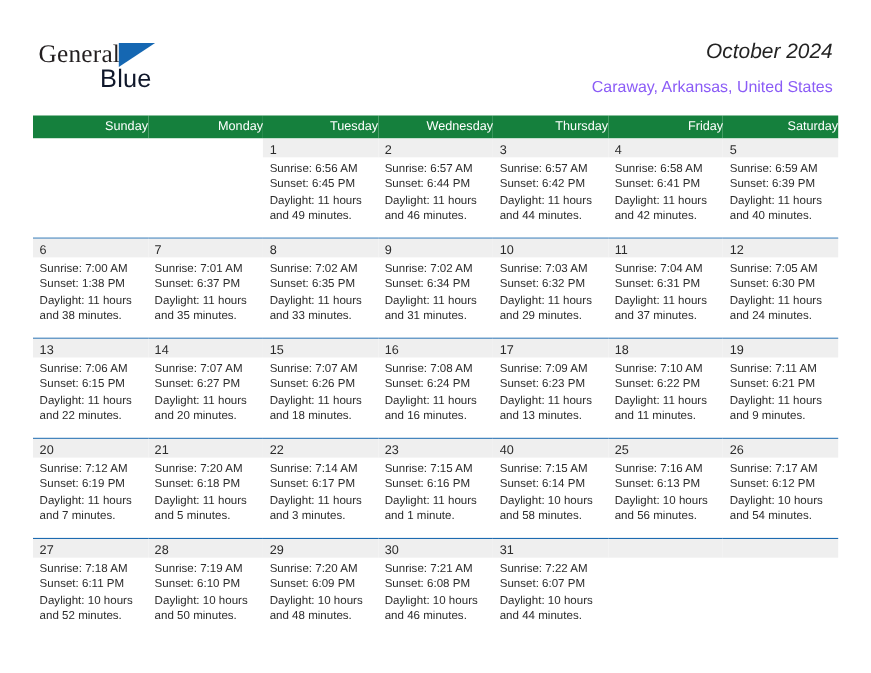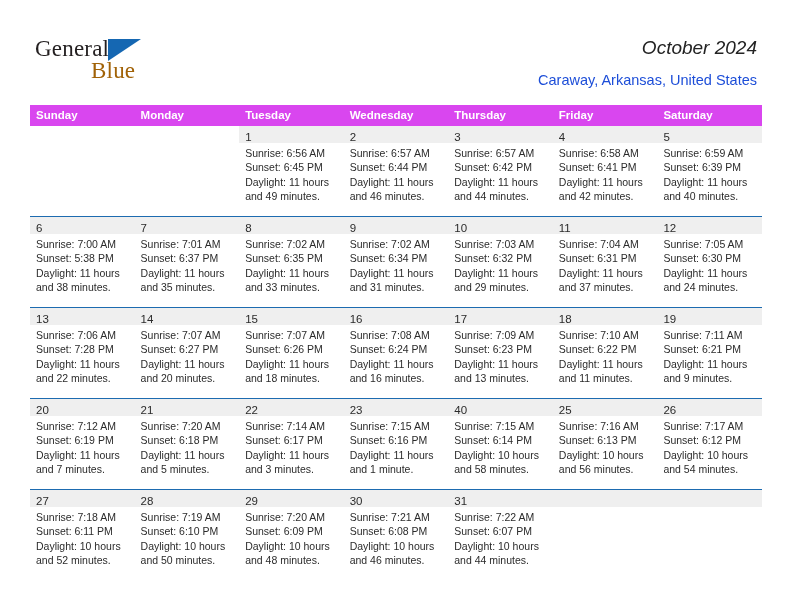--- a/index.html
+++ b/index.html
@@ -54,60 +54,60 @@
     height: 0;
     border-left: 33px solid #1567b2;
     border-bottom: 22px solid transparent;
   }
   .logo-blue {
     position: absolute;
     left: 56px;
     top: 22px;
     font-size: 23px;
     letter-spacing: 0.2px;
-    color: #a16207;
-    font-family: Liberation Serif, serif;
+    color: #0f172a;
+    font-family: Liberation Sans, sans-serif;
     line-height: 26px;
   }
   .title-block {
     position: absolute;
     right: 35px;
     top: 32px;
     text-align: right;
   }
   .month-title {
     font-size: 19px;
     color: #232323;
     line-height: 32px;
     white-space: nowrap;
     font-style: italic;
   }
   .location-title {
     margin-top: 7px;
     font-size: 14.5px;
-    color: #1d4ed8;
+    color: #8b5cf6;
     line-height: 18px;
     white-space: nowrap;
   }
 
   
   .calendar {
     position: absolute;
     left: 30px;
     top: 105px;
     width: 732px;
     border-collapse: collapse;
     table-layout: fixed;
   }
   .calendar th {
-    background: #d946ef;
+    background: #15803d;
     color: #ffffff;
     font-size: 11.5px;
-    font-weight: bold;
-    text-align: left;
+    font-weight: normal;
+    text-align: right;
     padding: 4px 0 5px 6px;
     height: 12px;
     border: none;
   }
   .calendar td {
     width: 104.5px;
     height: 90px;
     vertical-align: top;
     padding: 0;
     border: none;
@@ -248,21 +248,21 @@
               </div>
             </div>
           </td>
         </tr>
         <tr class="week-row">
           <td>
             <div class="cell-inner">
               <div class="daynum-band"><span class="daynum">6</span></div>
               <div class="cell-text">
                 <div>Sunrise: 7:00 AM</div>
-                <div>Sunset: 5:38 PM</div>
+                <div>Sunset: 1:38 PM</div>
                 <div>Daylight: 11 hours</div>
                 <div>and 38 minutes.</div>
               </div>
             </div>
           </td>
           <td>
             <div class="cell-inner">
               <div class="daynum-band"><span class="daynum">7</span></div>
               <div class="cell-text">
                 <div>Sunrise: 7:01 AM</div>
@@ -327,21 +327,21 @@
               </div>
             </div>
           </td>
         </tr>
         <tr class="week-row">
           <td>
             <div class="cell-inner">
               <div class="daynum-band"><span class="daynum">13</span></div>
               <div class="cell-text">
                 <div>Sunrise: 7:06 AM</div>
-                <div>Sunset: 7:28 PM</div>
+                <div>Sunset: 6:15 PM</div>
                 <div>Daylight: 11 hours</div>
                 <div>and 22 minutes.</div>
               </div>
             </div>
           </td>
           <td>
             <div class="cell-inner">
               <div class="daynum-band"><span class="daynum">14</span></div>
               <div class="cell-text">
                 <div>Sunrise: 7:07 AM</div>

